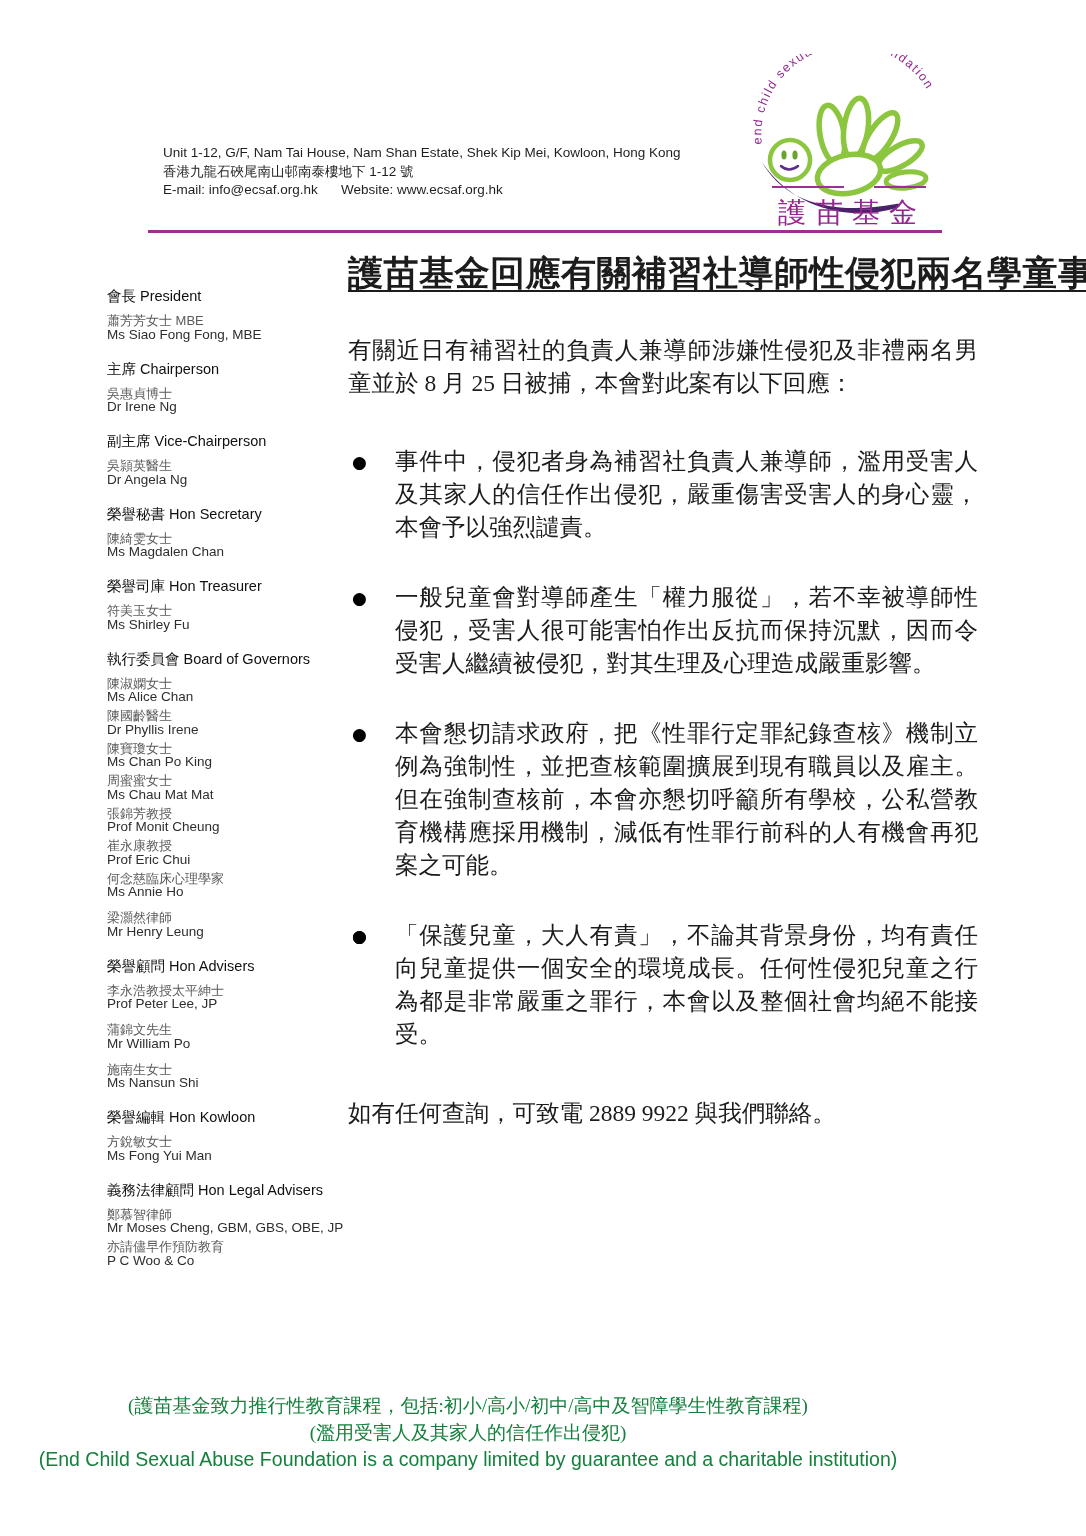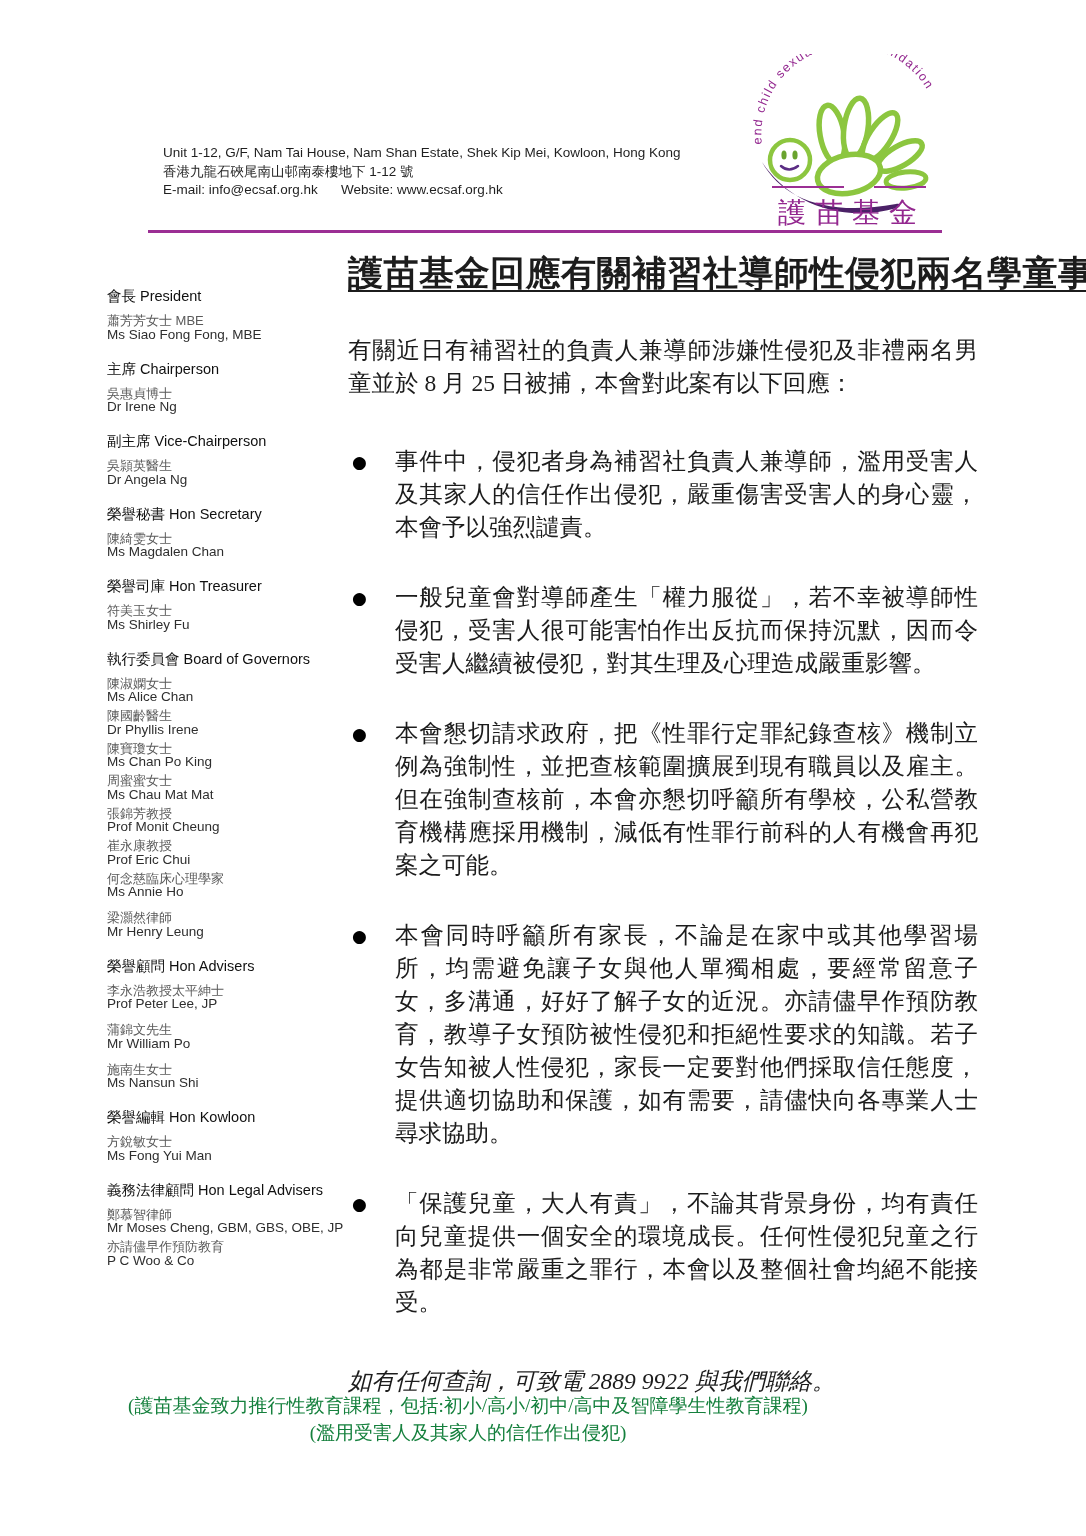--- a/index.html
+++ b/index.html
@@ -56,21 +56,21 @@
   .bullet-list{margin-top:45px;}
   .bullet{
     position:relative;padding-left:47px;margin-bottom:37px;
     font-size:23.5px;line-height:33px;text-align:justify;
   }
   .bullet .dot{
     position:absolute;left:4px;top:1px;font-size:17px;color:#000;
     font-family:"DejaVu Sans",sans-serif;
   }
   .contact{
-    margin-top:46px;font-size:23.5px;line-height:33px;font-style:italic;
+    margin-top:46px;font-size:23.5px;line-height:33px;
   }
   
   .footer{
     position:absolute;left:0;top:1392px;width:936px;text-align:center;
     color:#15803d;
   }
   .footer .f-zh{font-size:19px;line-height:27px;font-family:"Liberation Serif","DejaVu Serif",serif;}
   .footer .f-en{font-size:19.5px;line-height:27px;font-family:"Liberation Sans","DejaVu Sans",sans-serif;}
 </style>
 </head>
@@ -255,29 +255,29 @@
       <div class="bullet">
         <span class="dot">●</span>
         <span>一般兒童會對導師產生「權力服從」，若不幸被導師性侵犯，受害人很可能害怕作出反抗而保持沉默，因而令受害人繼續被侵犯，對其生理及心理造成嚴重影響。</span>
       </div>
       <div class="bullet">
         <span class="dot">●</span>
         <span>本會懇切請求政府，把《性罪行定罪紀錄查核》機制立例為強制性，並把查核範圍擴展到現有職員以及雇主。但在強制查核前，本會亦懇切呼籲所有學校，公私營教育機構應採用機制，減低有性罪行前科的人有機會再犯案之可能。</span>
       </div>
       <div class="bullet">
         <span class="dot">●</span>
-        <span>本會同時呼籲所有家長，不論是在家中或其他學習場所，均需避免讓子女與他人單獨相處，要經常留意子女，多溝通，好好了解子女的近況。亦請儘早作預防教育，教導子女預防被性侵犯和拒絕性要求的知識。若子女告知被人性侵犯，家長一定要對他們採取信任態度，提供適切協助和保護，如有需要，請儘快向各專業人士尋求協助。</span>
       </div>
       <div class="bullet">
         <span class="dot">●</span>
         <span>「保護兒童，大人有責」，不論其背景身份，均有責任向兒童提供一個安全的環境成長。任何性侵犯兒童之行為都是非常嚴重之罪行，本會以及整個社會均絕不能接受。</span>
       </div>
     </div>
 
     <p class="contact">如有任何查詢，可致電 2889 9922 與我們聯絡。</p>
   </div>
 
   <div class="footer">
     <div class="f-zh">(護苗基金致力推行性教育課程，包括:初小/高小/初中/高中及智障學生性教育課程)</div>
     <div class="f-zh">(濫用受害人及其家人的信任作出侵犯)</div>
+    <div class="f-en">(End Child Sexual Abuse Foundation is a company limited by guarantee and a charitable institution)</div>
   </div>
 
 </div>
 
 </body></html>

